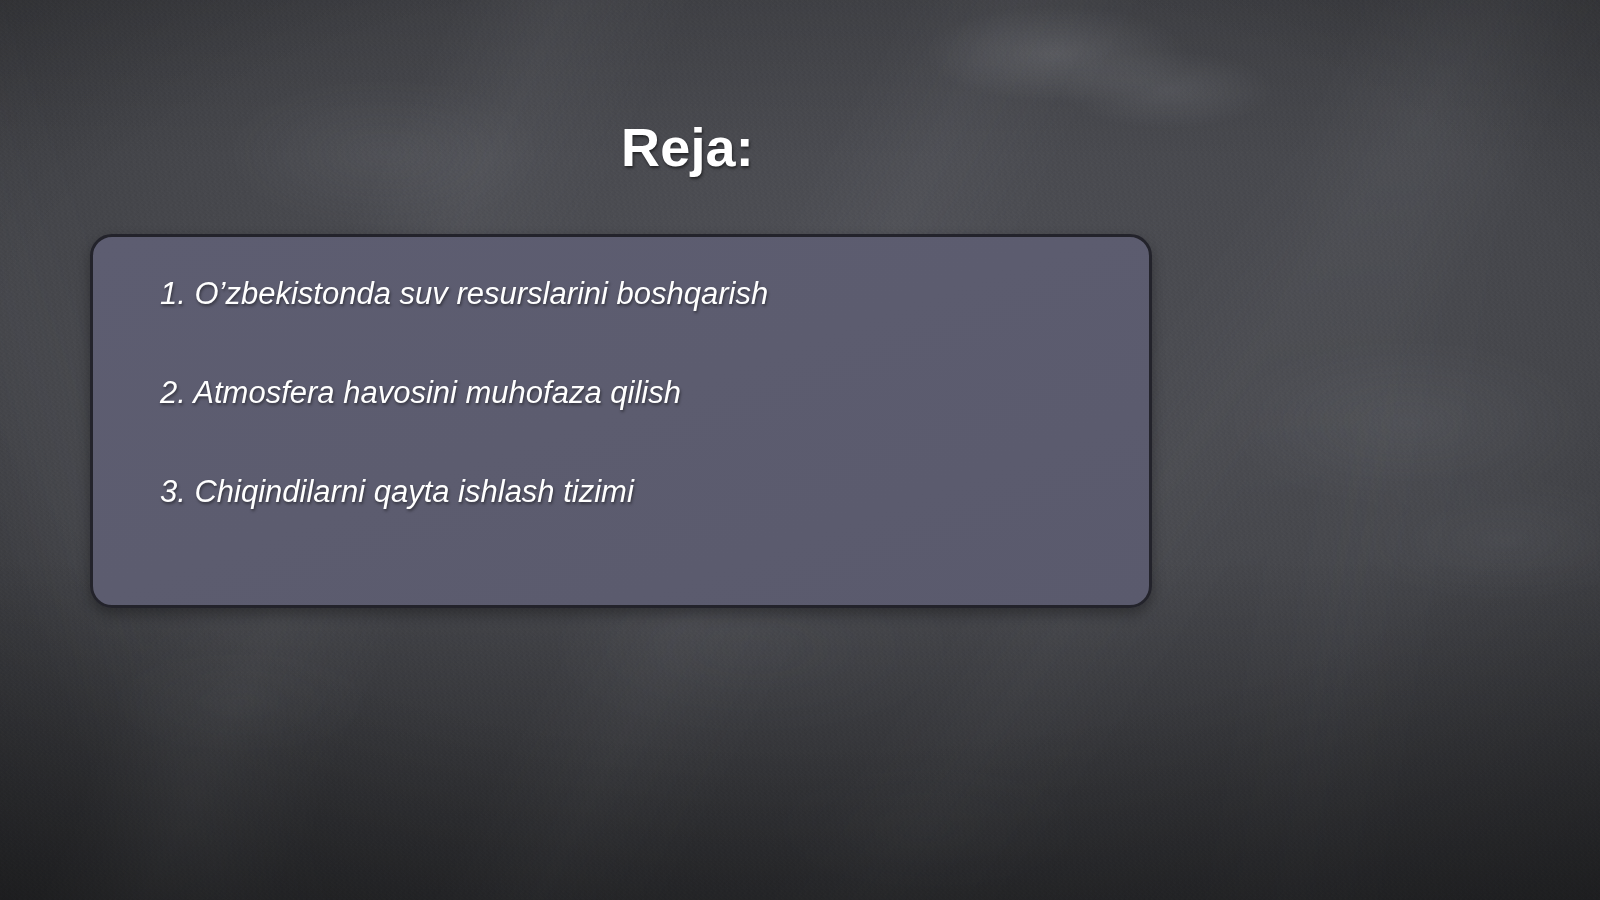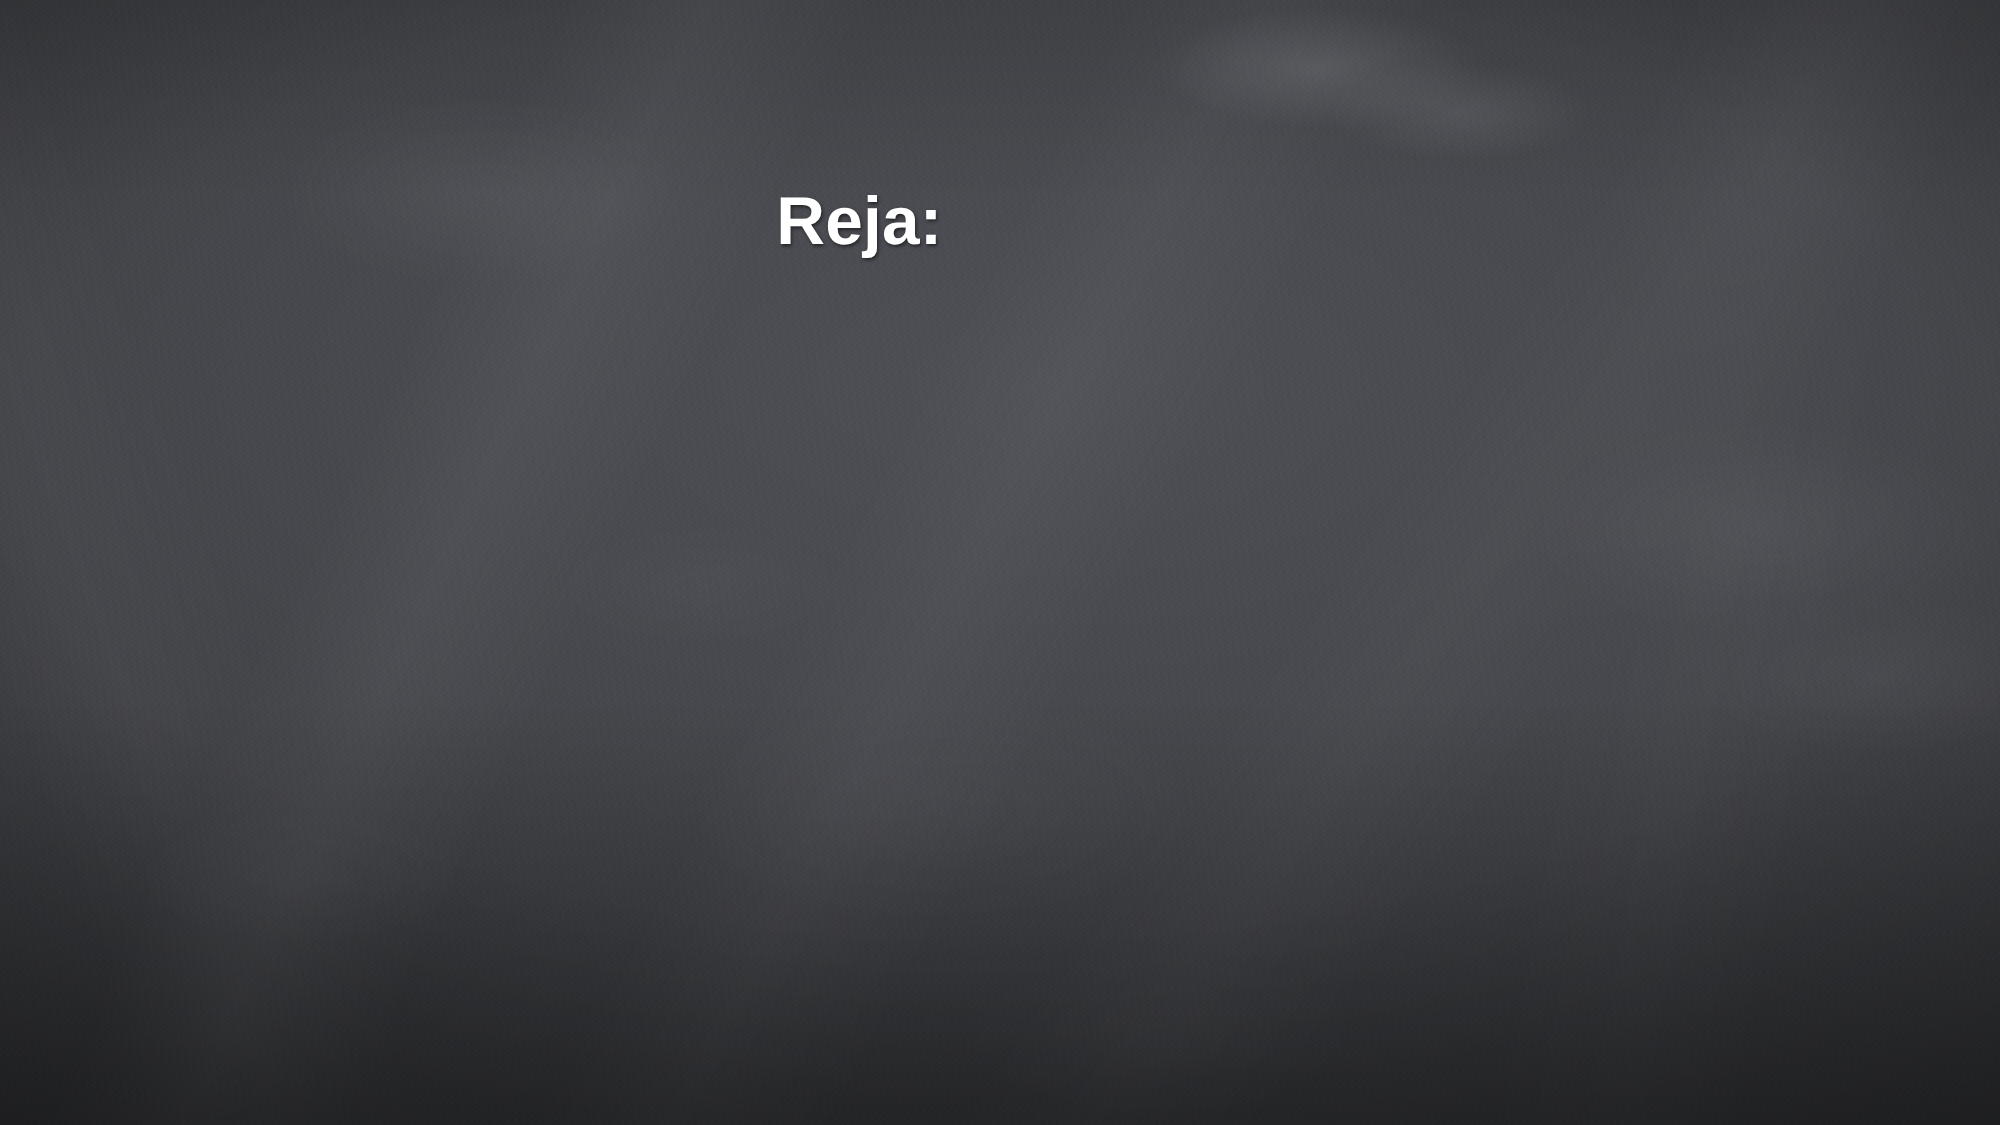--- a/index.html
+++ b/index.html
@@ -73,21 +73,21 @@
     inset: 0;
     background:
       radial-gradient(130% 112% at 50% 40%, rgba(0,0,0,0) 38%, rgba(0,0,0,0.28) 72%, rgba(0,0,0,0.55) 100%),
       linear-gradient(to bottom, rgba(0,0,0,0.10) 0%, rgba(0,0,0,0) 18%, rgba(0,0,0,0) 62%, rgba(0,0,0,0.30) 100%);
   }
 
   
   .title {
     position: absolute;
     left: 0;
-    top: 146px;
+    top: 116px;
     width: 1375px;
     text-align: center;
     font-size: 54px;
     font-weight: 700;
     color: #ffffff;
     letter-spacing: 0.2px;
     text-shadow: 1px 2px 3px rgba(0,0,0,0.55);
     white-space: nowrap;
   }
 
@@ -134,14 +134,21 @@
 <div class="slide">
 
   <div class="bg-base"></div>
   <div class="bg-streaks"></div>
   <div class="bg-smudges"></div>
   <div class="bg-grain"></div>
   <div class="bg-vignette"></div>
 
   <div class="title">Reja:</div>
 
+  <div class="card">
+    <ul class="card-list">
+      <li class="card-item">1. O’zbekistonda suv resurslarini boshqarish</li>
+      <li class="card-item">2. Atmosfera havosini muhofaza qilish</li>
+      <li class="card-item">3. Chiqindilarni qayta ishlash tizimi</li>
+    </ul>
+  </div>
 
 </div>
 
 </body></html>

